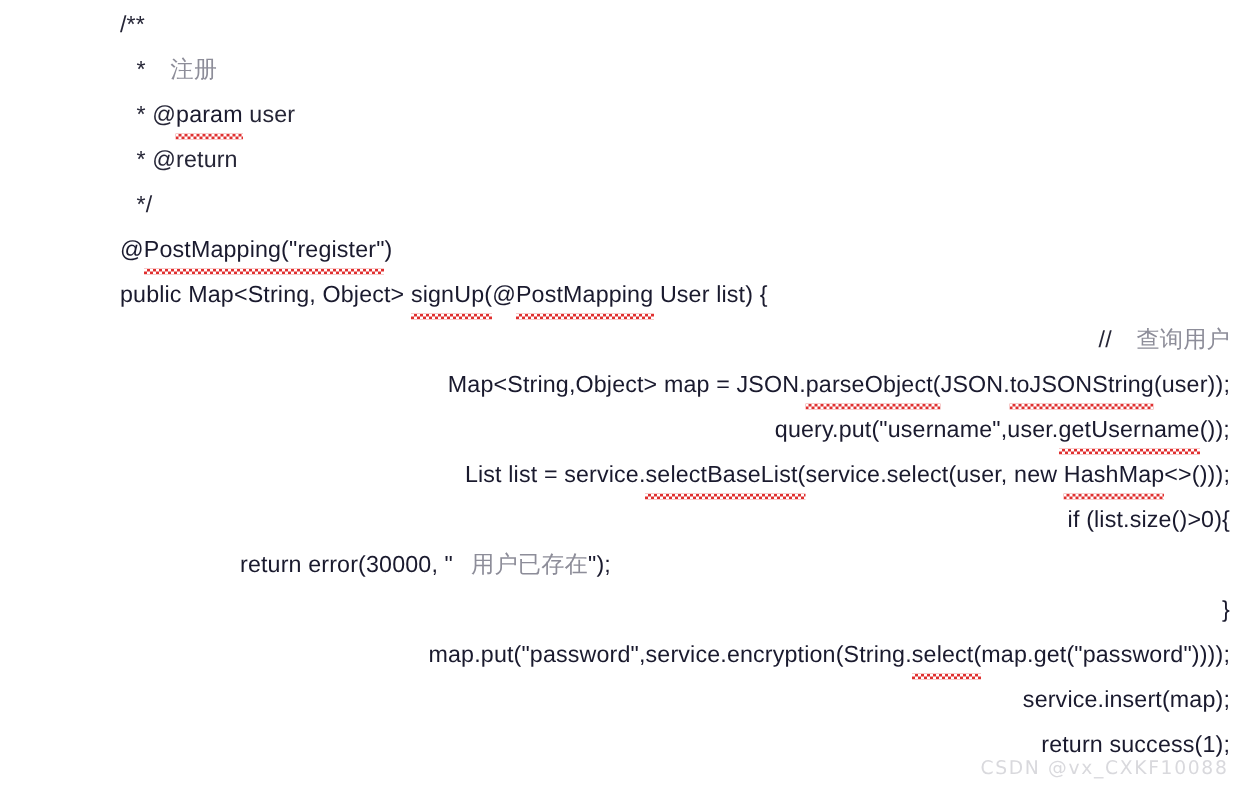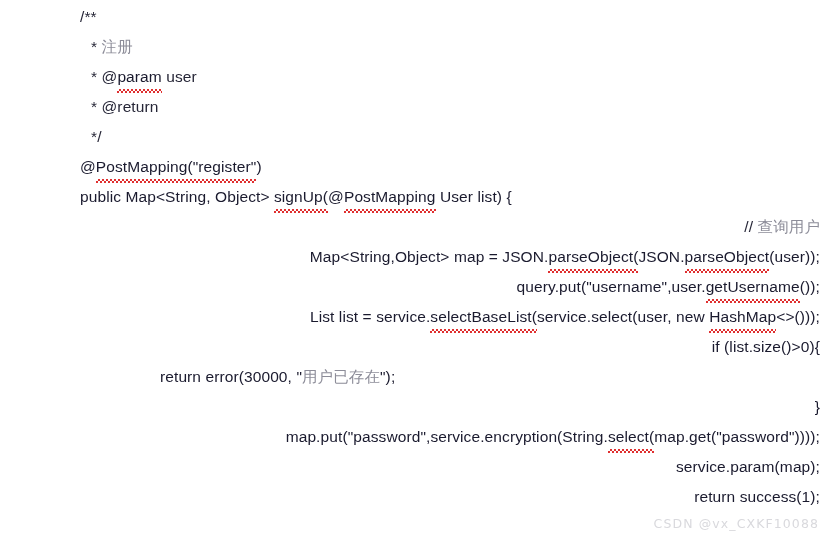--- a/index.html
+++ b/index.html
@@ -41,21 +41,21 @@
 
   
   .ind-0  { padding-left: 0px; }
   .ind-c  { padding-left: 11px; }   
   .ind-1  { padding-left: 40px; text-align: right; }
   .ind-2  { padding-left: 80px; }
 
   
   .tok-code      { color: #1a1a2e; }
   .tok-comment   { color: #262637; }
-  .tok-cjk       { color: #8d8d99; }
+  .tok-cjk       { color: #8d8d99; margin-left: 12px; }
 
   
   .sq {
     position: relative;
     display: inline-block;
     color: inherit;
   }
   .sq::after {
     content: "";
     position: absolute;
@@ -69,21 +69,21 @@
     background-size: 4px 4px;
     background-repeat: repeat-x;
     background-position: 0 0, 0 0;
     pointer-events: none;
   }
 
   
   #watermark {
     position: absolute;
     right: 14px;
-    bottom: 4px;
+    bottom: 16px;
     font-family: "DejaVu Sans", sans-serif;
     font-size: 12.5px;
     letter-spacing: 1.1px;
     color: #d9d9dd;
     white-space: nowrap;
     user-select: none;
   }
 </style>
 </head>
 <body>
@@ -92,26 +92,26 @@
 
   <div class="code-block" id="code-block">
       <div class="code-line ind-0"><span class="tok-comment">/**</span></div>
       <div class="code-line ind-c"><span class="tok-comment">* </span><span class="tok-cjk">注册</span></div>
       <div class="code-line ind-c"><span class="tok-comment">* @</span><span class="tok-comment sq">param</span><span class="tok-comment"> user</span></div>
       <div class="code-line ind-c"><span class="tok-comment">* @return</span></div>
       <div class="code-line ind-c"><span class="tok-comment">*/</span></div>
       <div class="code-line ind-0"><span class="tok-code">@</span><span class="tok-code sq">PostMapping("register"</span><span class="tok-code">)</span></div>
       <div class="code-line ind-0"><span class="tok-code">public Map&lt;String, Object&gt; </span><span class="tok-code sq">signUp(</span><span class="tok-code">@</span><span class="tok-code sq">PostMapping</span><span class="tok-code"> User list) {</span></div>
       <div class="code-line ind-1"><span class="tok-comment">// </span><span class="tok-cjk">查询用户</span></div>
-      <div class="code-line ind-1"><span class="tok-code">Map&lt;String,Object&gt; map = JSON.</span><span class="tok-code sq">parseObject(</span><span class="tok-code">JSON.</span><span class="tok-code sq">parseObject</span><span class="tok-code">(user));</span></div>
+      <div class="code-line ind-1"><span class="tok-code">Map&lt;String,Object&gt; map = JSON.</span><span class="tok-code sq">parseObject(</span><span class="tok-code">JSON.</span><span class="tok-code sq">toJSONString</span><span class="tok-code">(user));</span></div>
       <div class="code-line ind-1"><span class="tok-code">query.put("username",user.</span><span class="tok-code sq">getUsername</span><span class="tok-code">());</span></div>
       <div class="code-line ind-1"><span class="tok-code">List list = service.</span><span class="tok-code sq">selectBaseList(</span><span class="tok-code">service.select(user, new </span><span class="tok-code sq">HashMap</span><span class="tok-code">&lt;&gt;()));</span></div>
       <div class="code-line ind-1"><span class="tok-code">if (list.size()&gt;0){</span></div>
       <div class="code-line ind-2"><span class="tok-code">return error(30000, "</span><span class="tok-cjk">用户已存在</span><span class="tok-code">");</span></div>
       <div class="code-line ind-1"><span class="tok-code">}</span></div>
       <div class="code-line ind-1"><span class="tok-code">map.put("password",service.encryption(String.</span><span class="tok-code sq">select(</span><span class="tok-code">map.get("password"))));</span></div>
-      <div class="code-line ind-1"><span class="tok-code">service.param(map);</span></div>
+      <div class="code-line ind-1"><span class="tok-code">service.insert(map);</span></div>
       <div class="code-line ind-1"><span class="tok-code">return success(1);</span></div>
     </div>
 
   <div id="watermark">CSDN @vx_CXKF10088</div>
 
 </div>
 
 </body></html>

